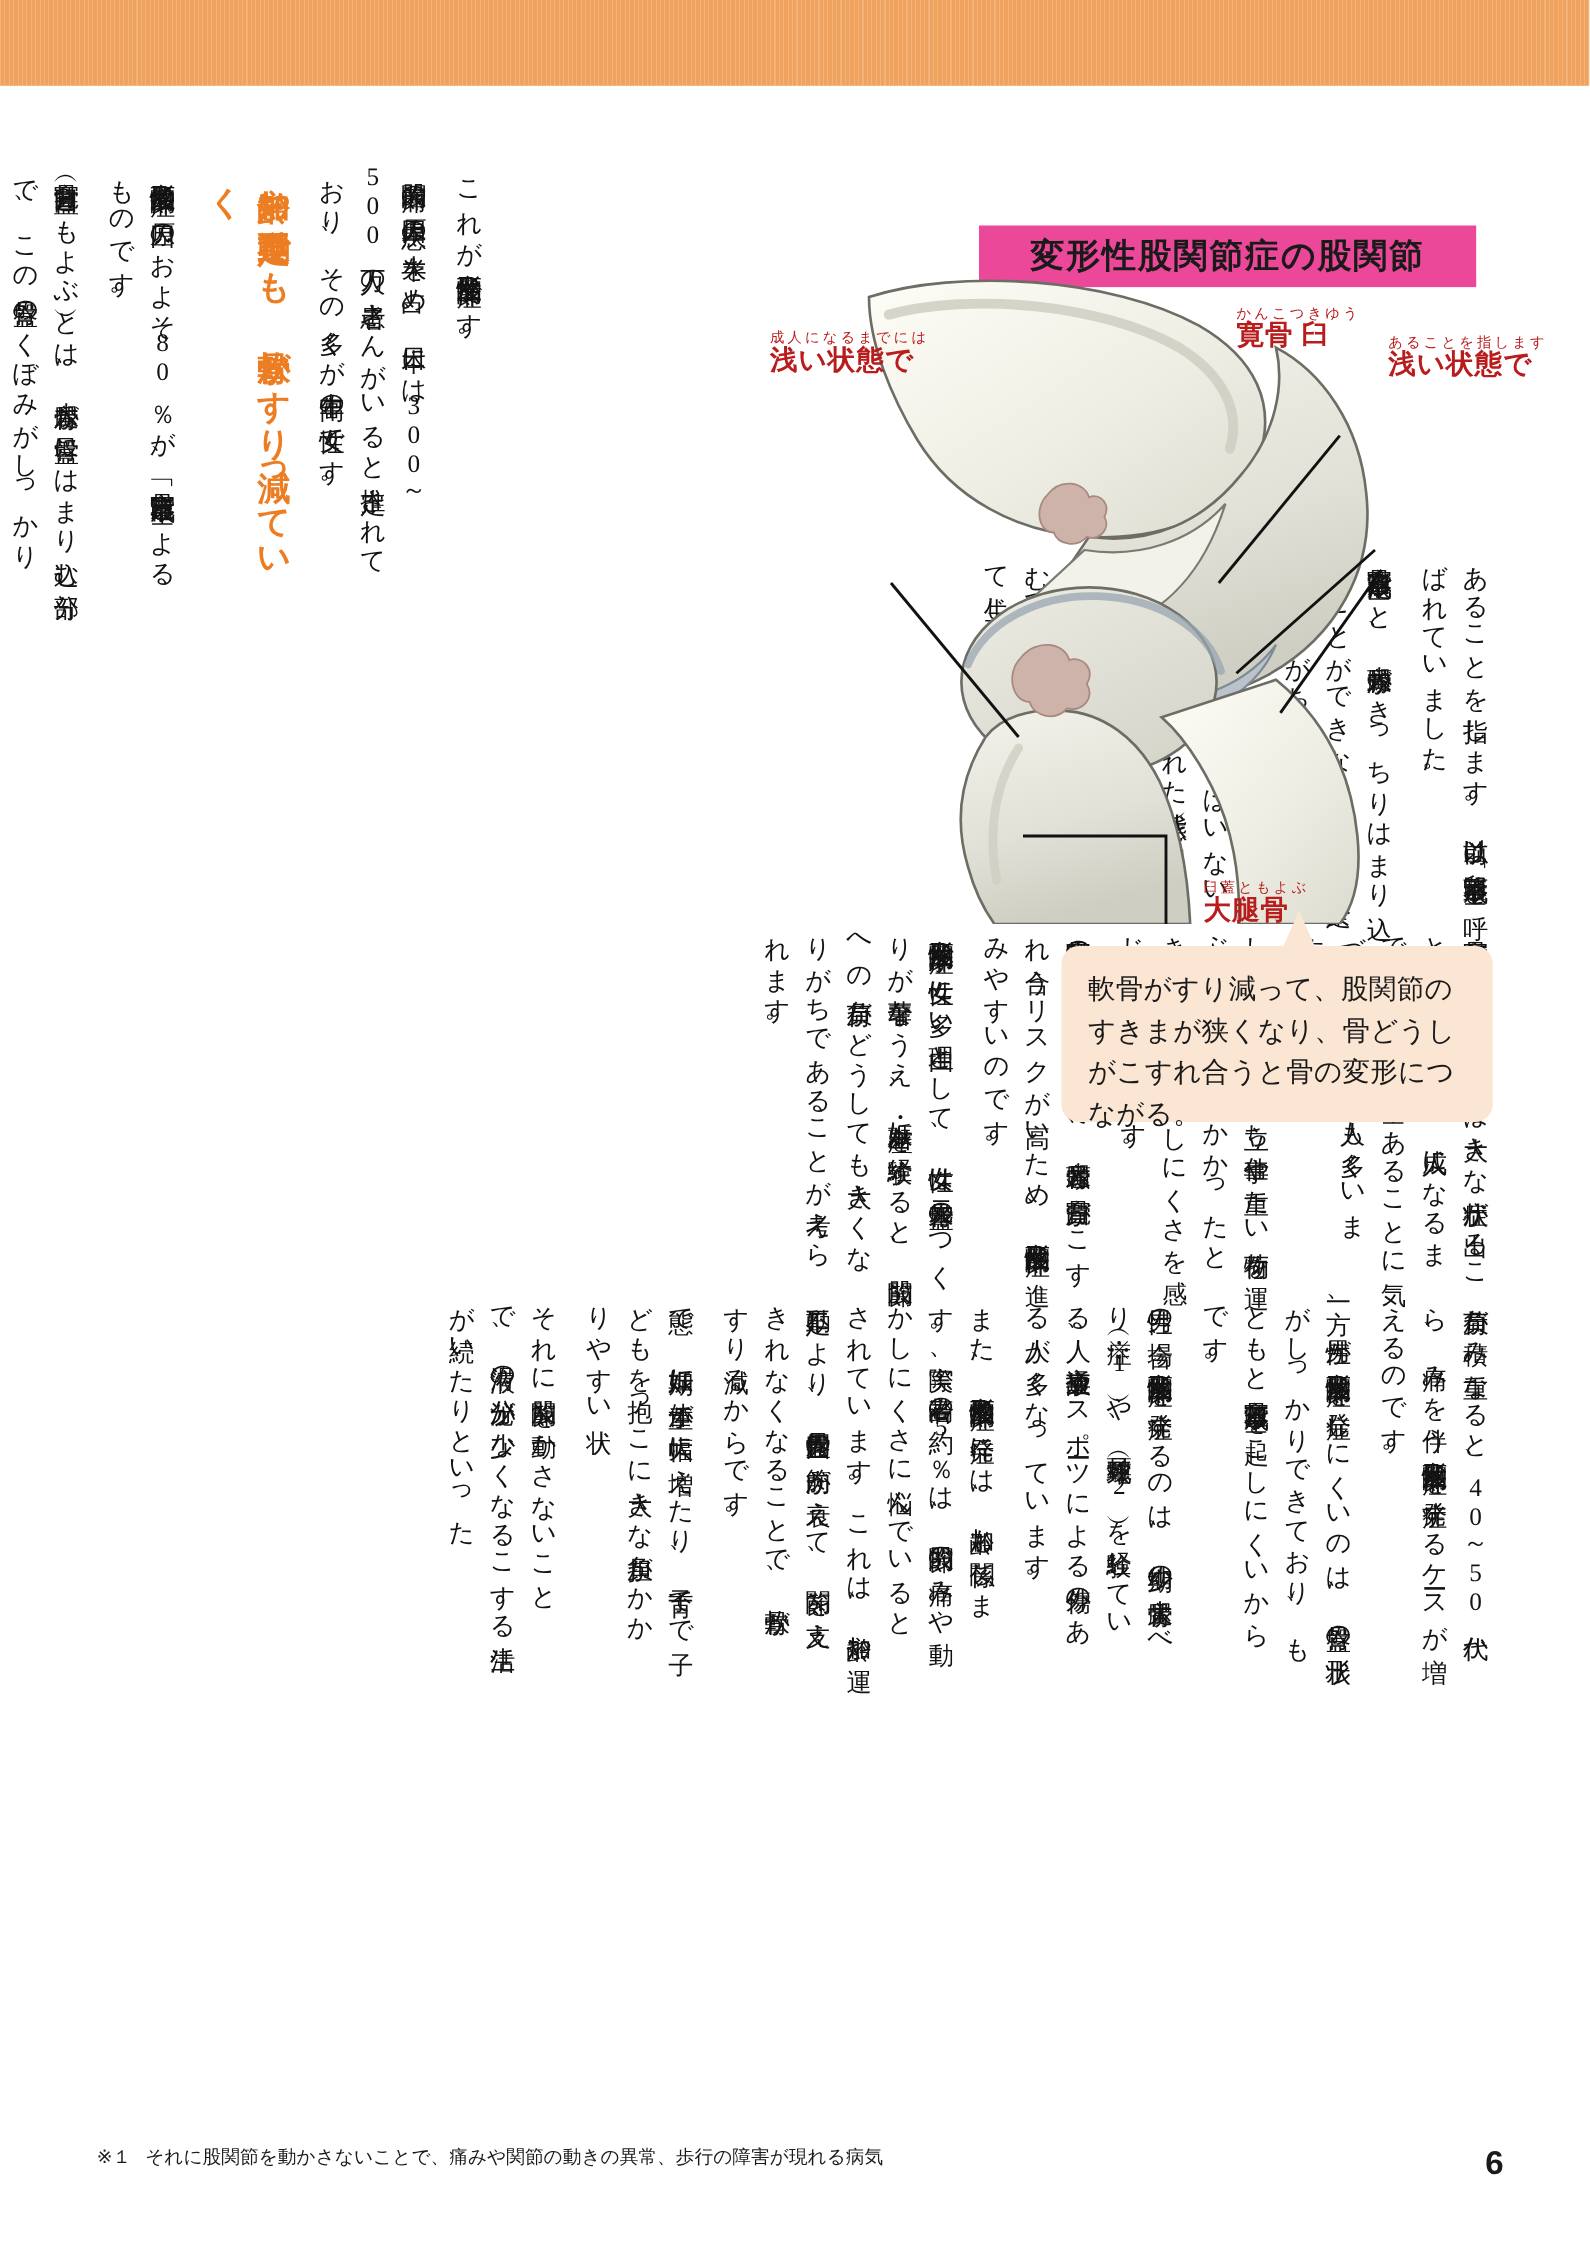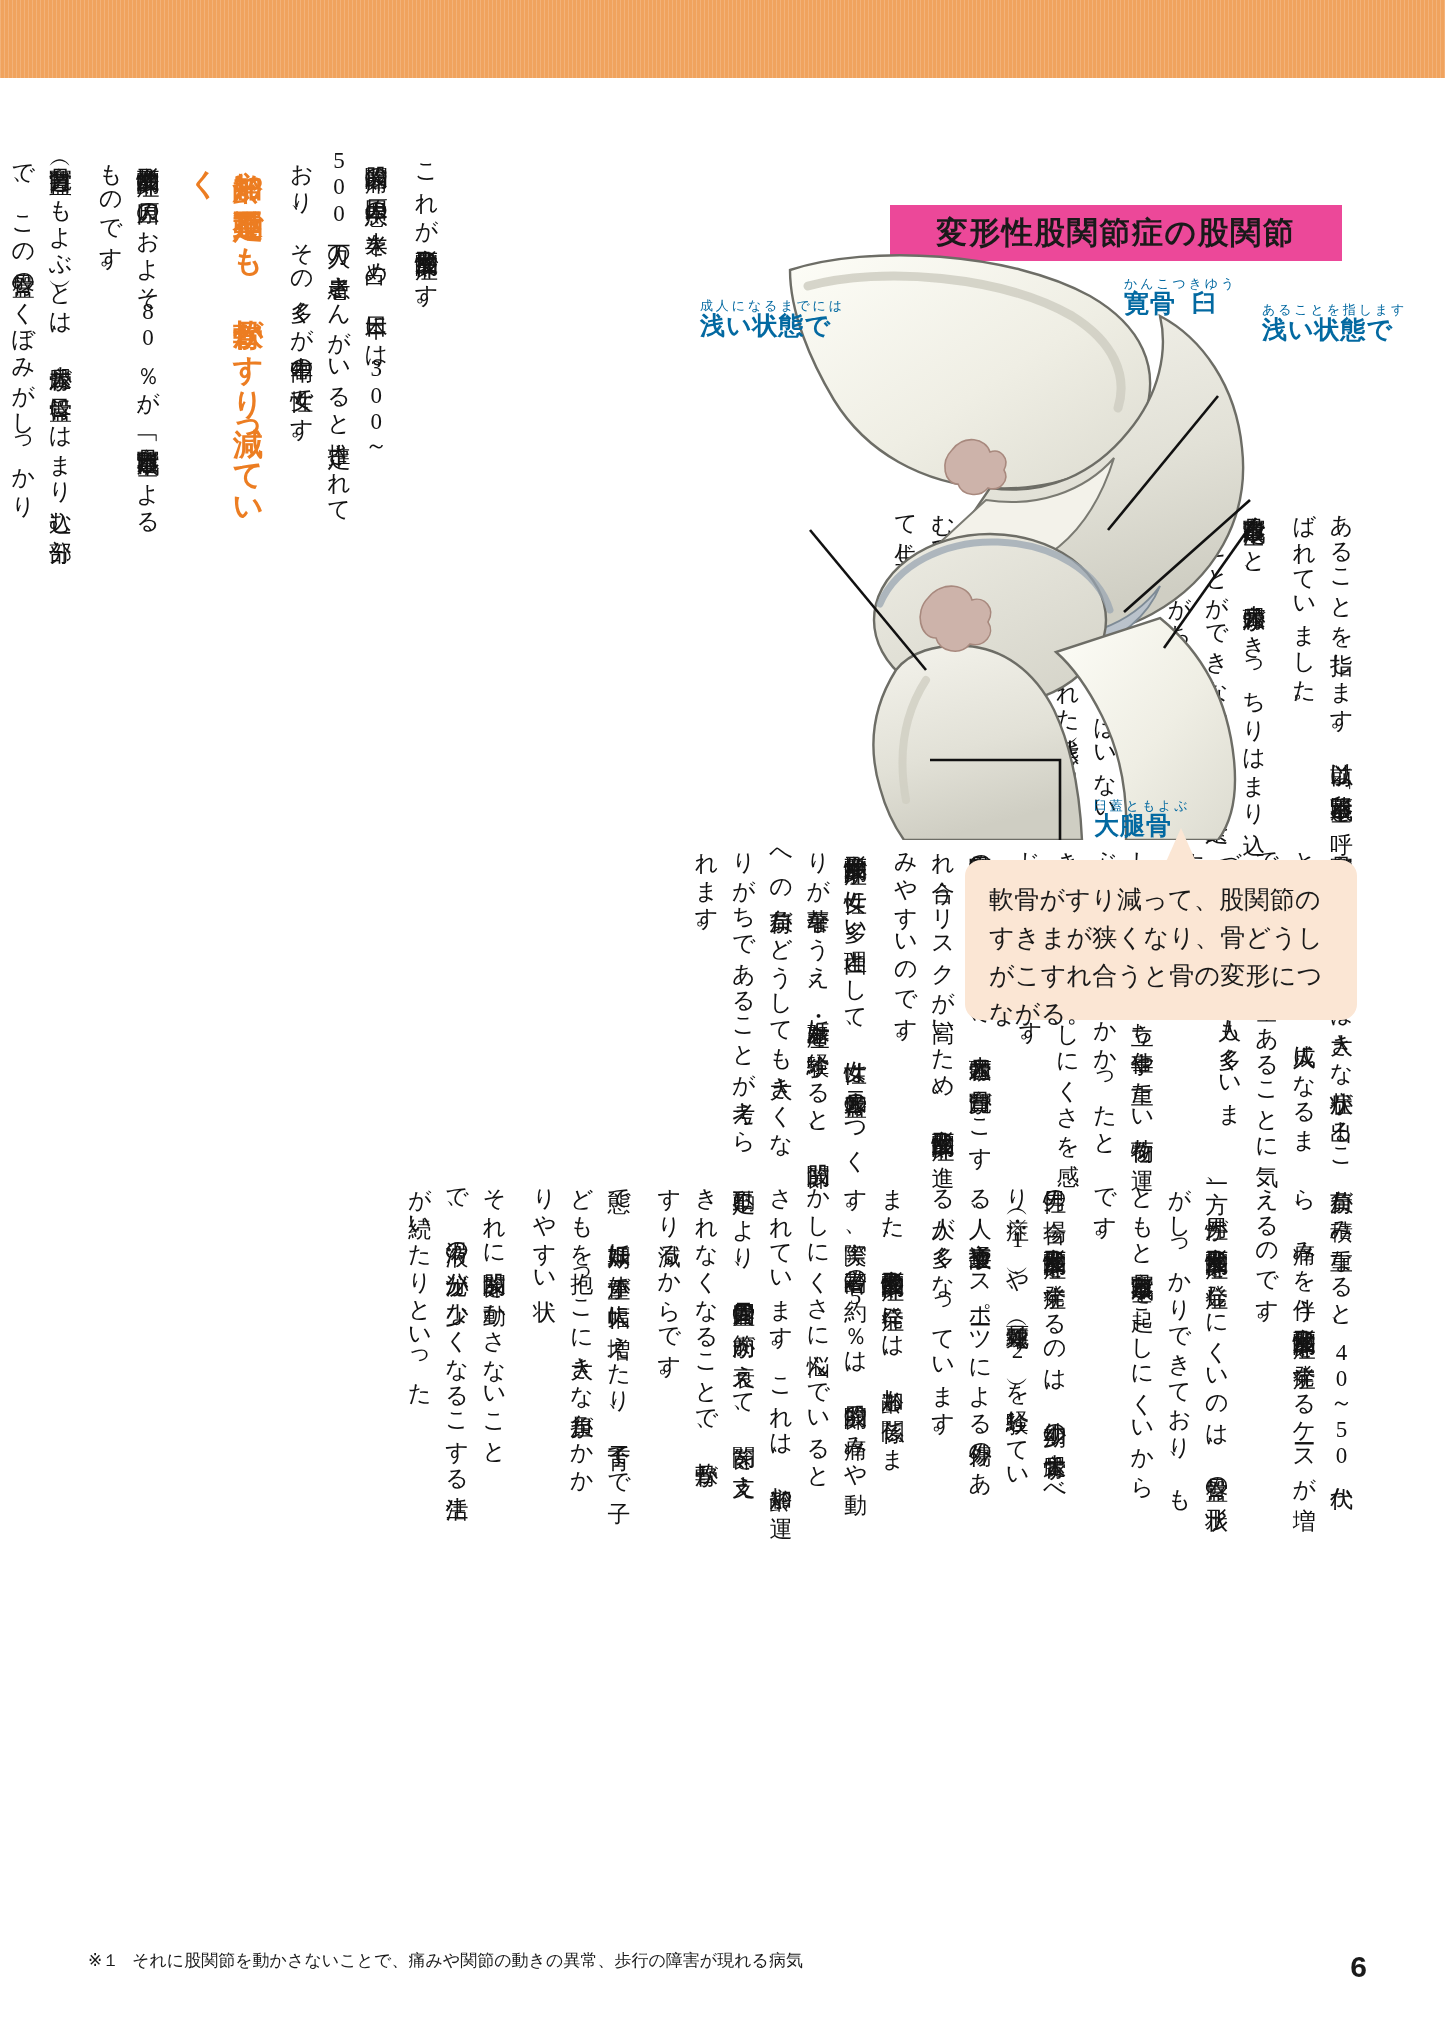--- a/index.html
+++ b/index.html
@@ -97,22 +97,22 @@
   }
 
   
   #figure{
     position:absolute;left:690px;top:200px;width:660px;height:640px;
   }
   #figure svg{display:block;}
 
   .fig-label{
     position:absolute;
-    font-family:Liberation Mono, monospace;
-    color:#0369a1;
+    font-family:Liberation Serif, serif;
+    color:#b91c1c;
     white-space:nowrap;
   }
   .fig-label .ruby{
     display:block;
     font-size:13px;
     letter-spacing:.22em;
     line-height:1.05;
     margin-bottom:1px;
   }
   .fig-label .base{

